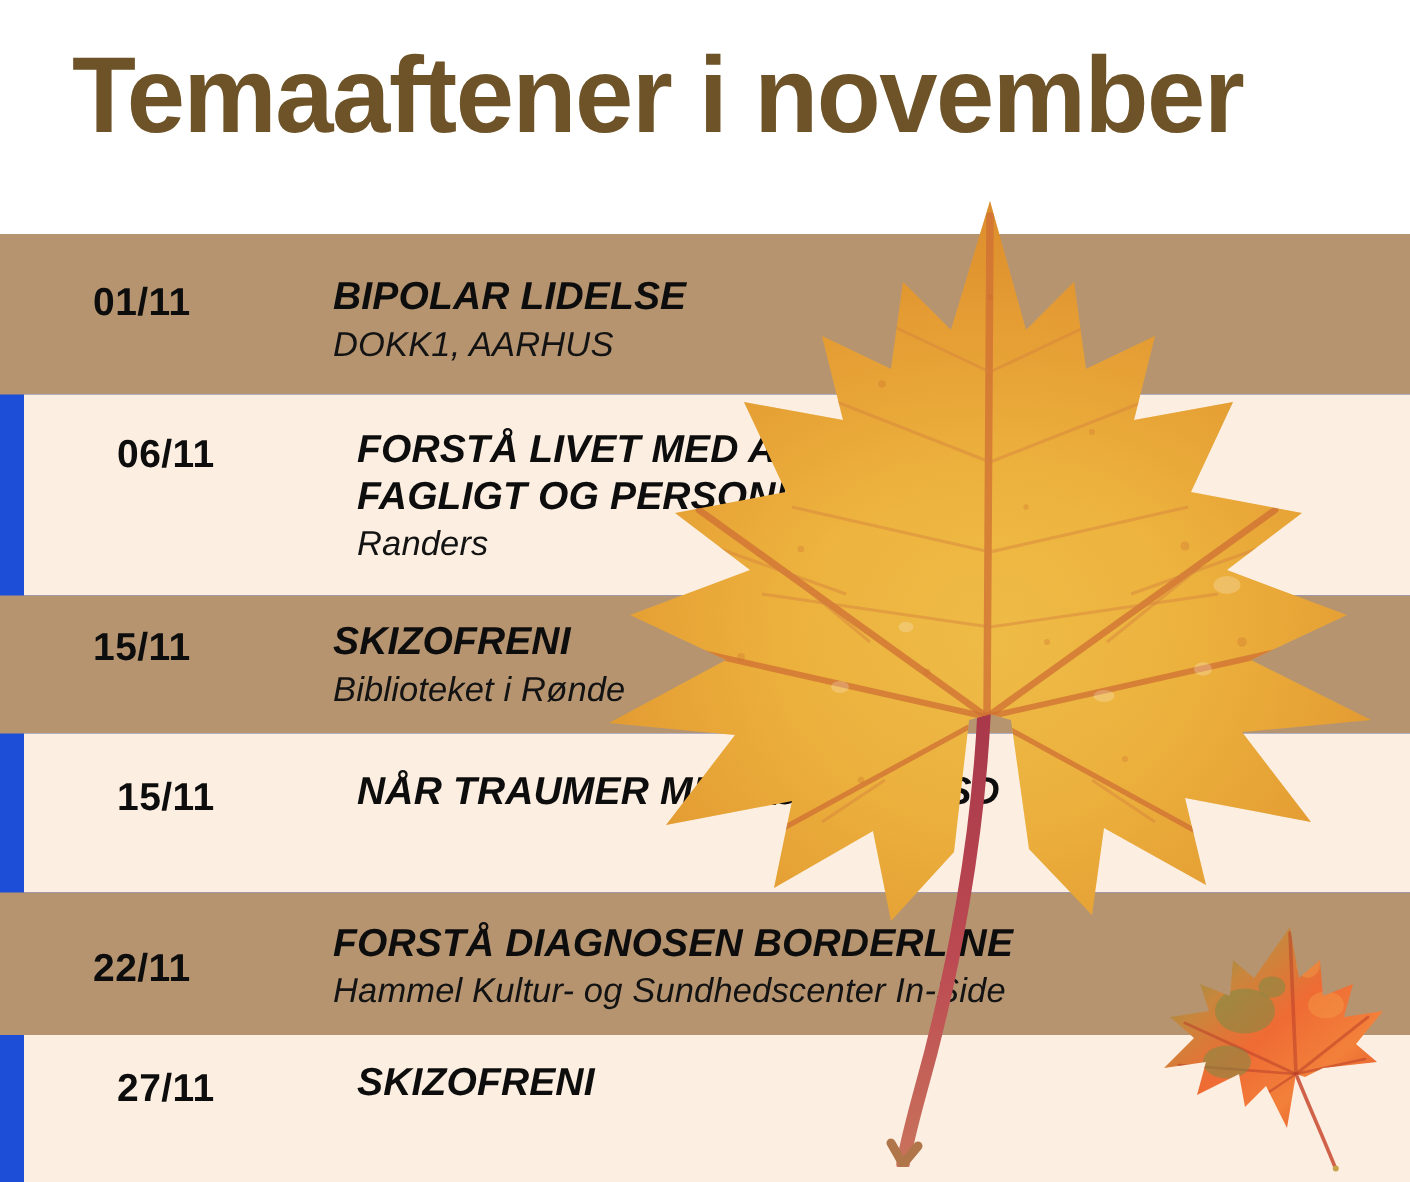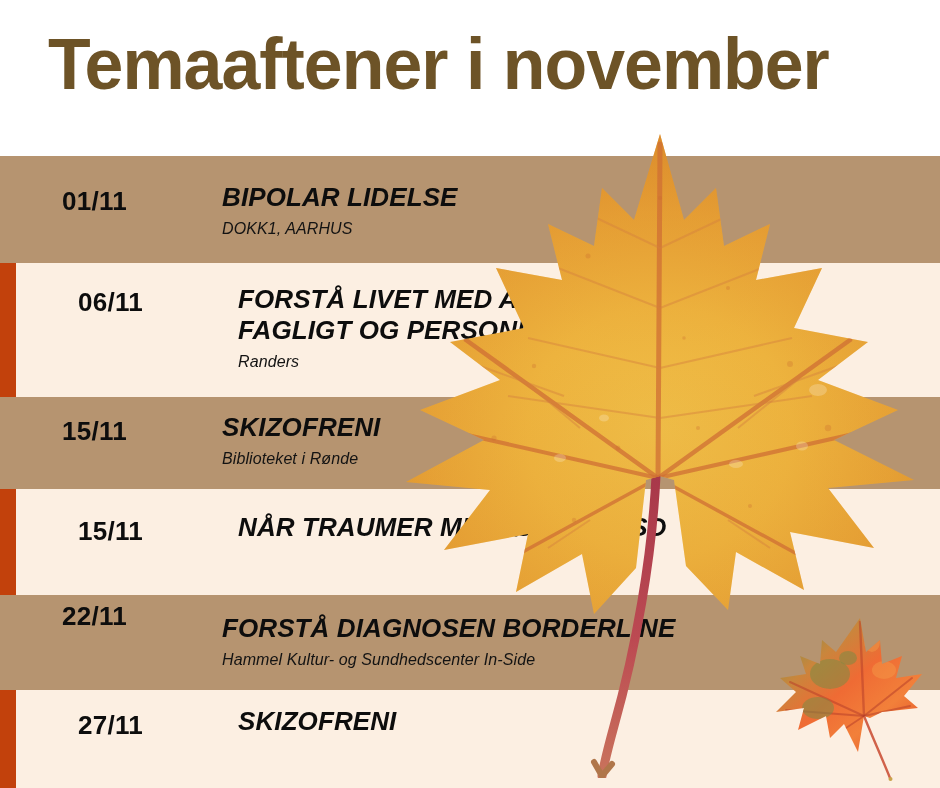--- a/index.html
+++ b/index.html
@@ -6,21 +6,21 @@
   body{
     width:940px;height:788px;
     background:#ffffff;
     font-family:"Liberation Sans", sans-serif;
     overflow:hidden;
     position:relative;
   }
   .poster{
     position:relative;
     width:940px;height:788px;
-    background:#c2410c;
+    background:#1d4ed8;
     overflow:hidden;
   }
 
   
   .header{
     position:absolute;
     left:0;top:0;width:940px;height:156px;
     background:#ffffff;
     z-index:1;
   }
@@ -78,21 +78,21 @@
     font-weight:700;
     font-size:26px;
     line-height:31px;
     letter-spacing:0.1px;
     color:#0d0d0d;
     text-transform:uppercase;
     white-space:pre-line;
   }
   .ev-place{
     font-weight:400;
-    font-size:16px;
+    font-size:23px;
     line-height:28px;
     color:#131313;
     letter-spacing:0.1px;
     margin-top:2px;
     white-space:nowrap;
   }
 
   
   .leaf-big{
     position:absolute;
@@ -155,21 +155,21 @@
       <div class="row-inner">
         <div class="date" style="top:27px;">15/11</div>
         <div class="body" style="top:23px;">
           <div class="ev-title">NÅR TRAUMER MEDFØRER PTSD</div>
         </div>
       </div>
     </div>
 
     <div class="row dark" style="height:95px;">
       <div class="row-inner">
-        <div class="date" style="top:6px;">22/11</div>
+        <div class="date" style="top:35px;">22/11</div>
         <div class="body" style="top:18px;">
           <div class="ev-title">FORSTÅ DIAGNOSEN BORDERLINE</div>
           <div class="ev-place">Hammel Kultur- og Sundhedscenter In-Side</div>
         </div>
       </div>
     </div>
 
     <div class="row light" style="height:98px;">
       <div class="row-inner">
         <div class="date" style="top:20px;">27/11</div>

